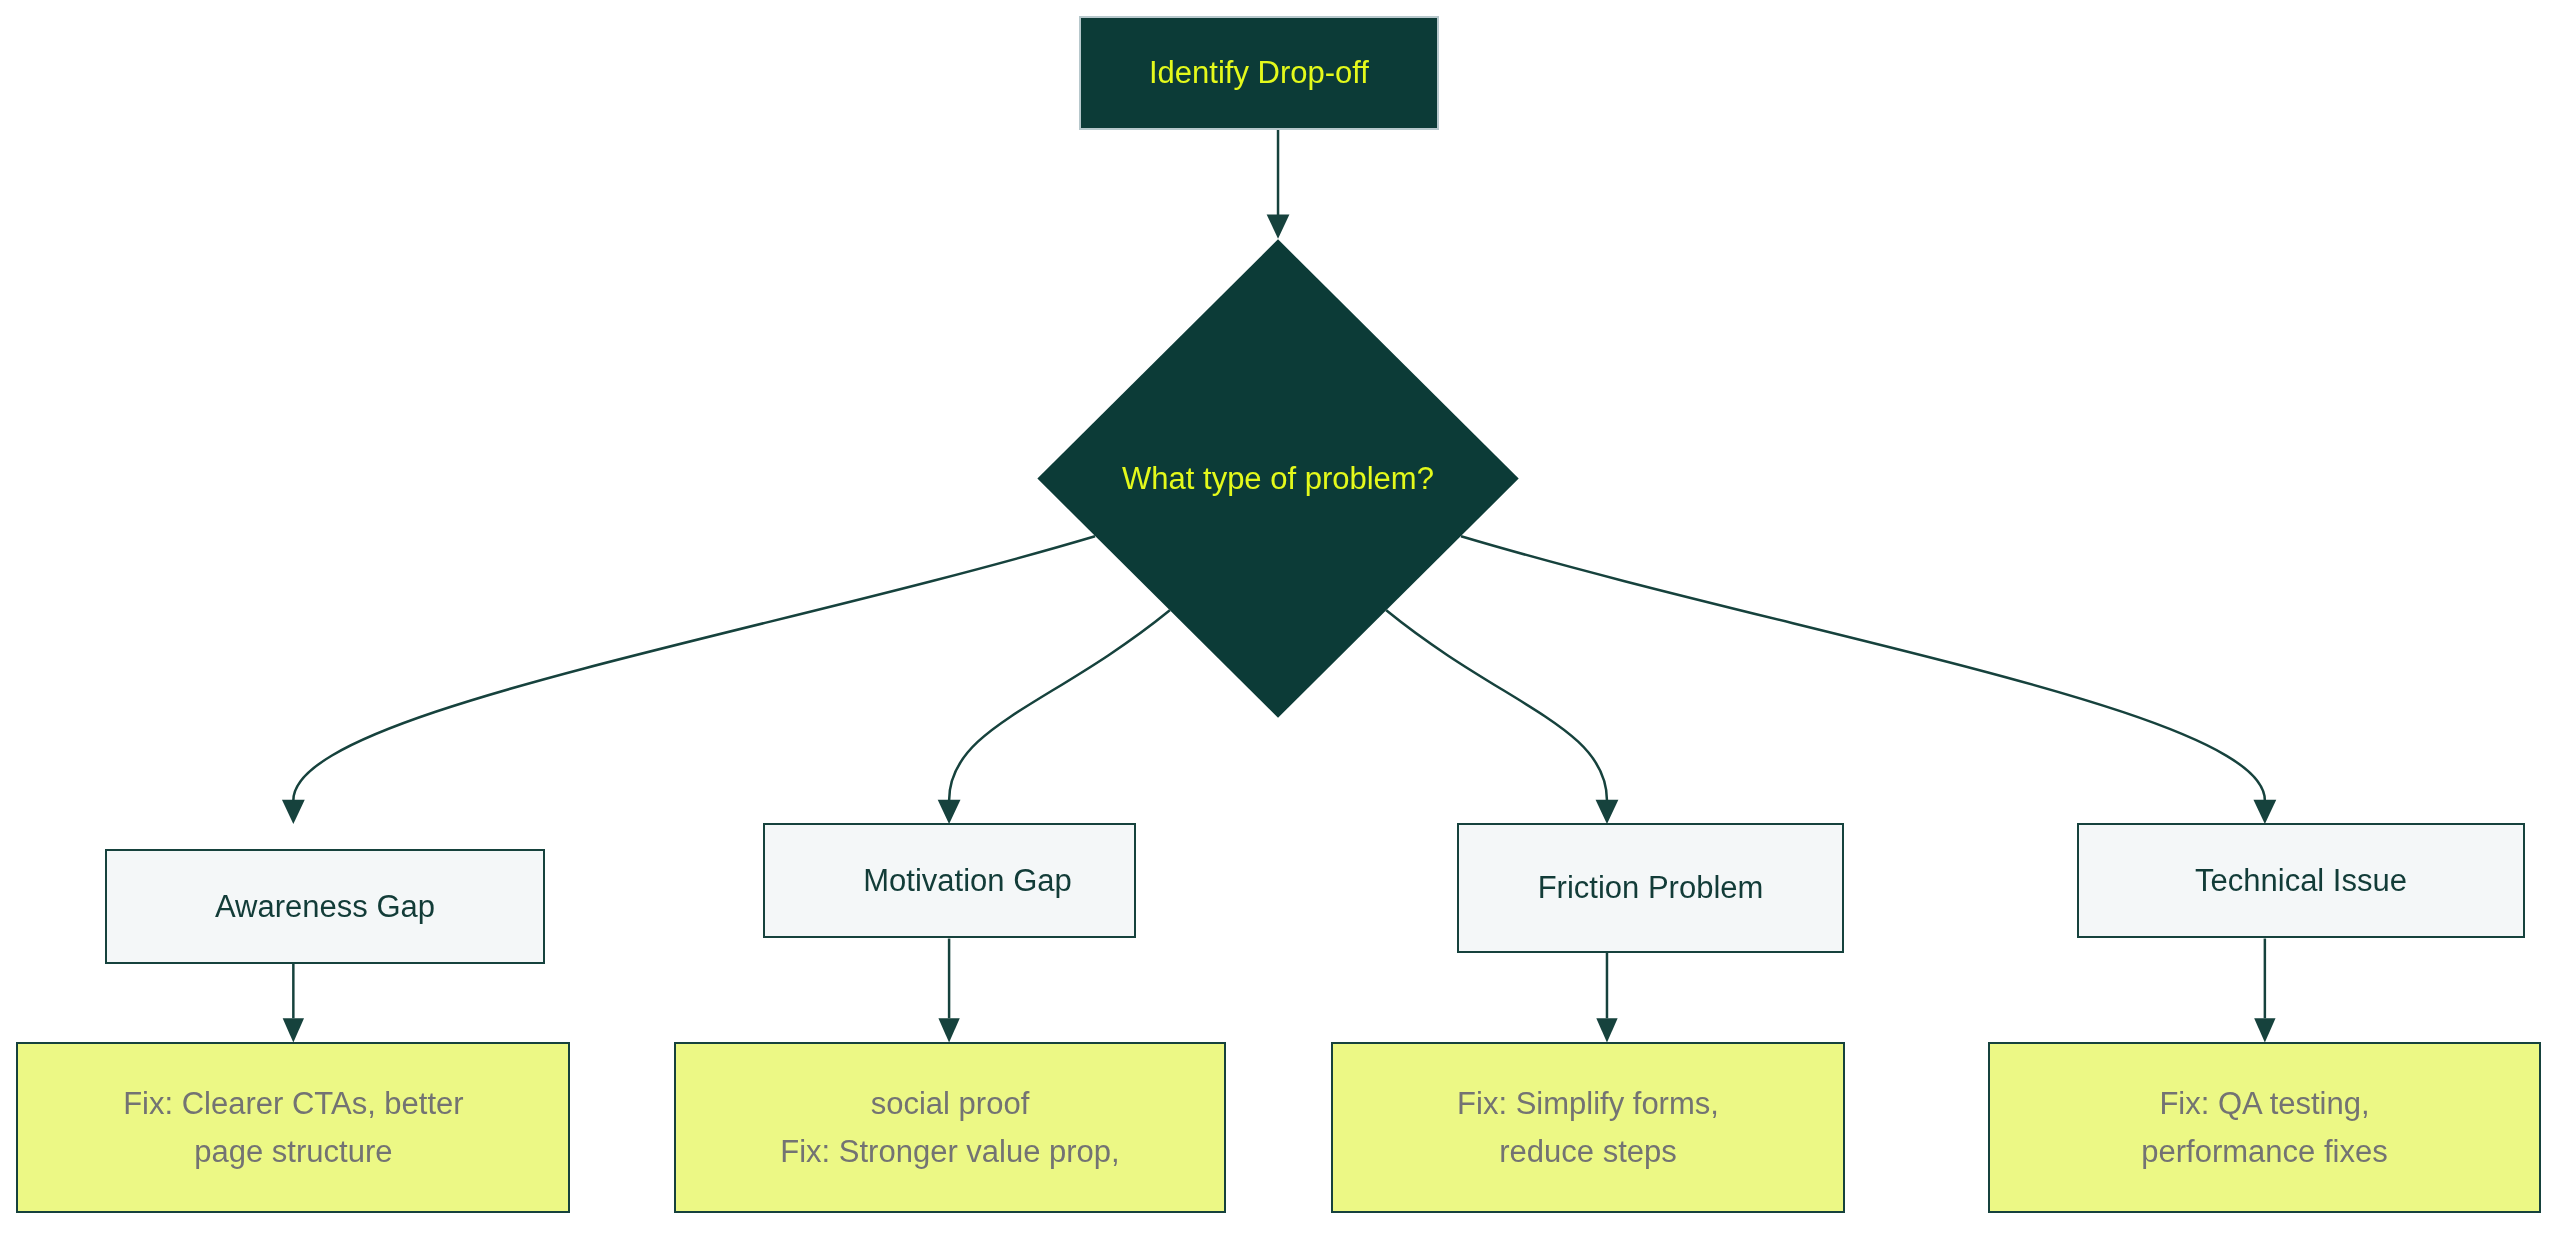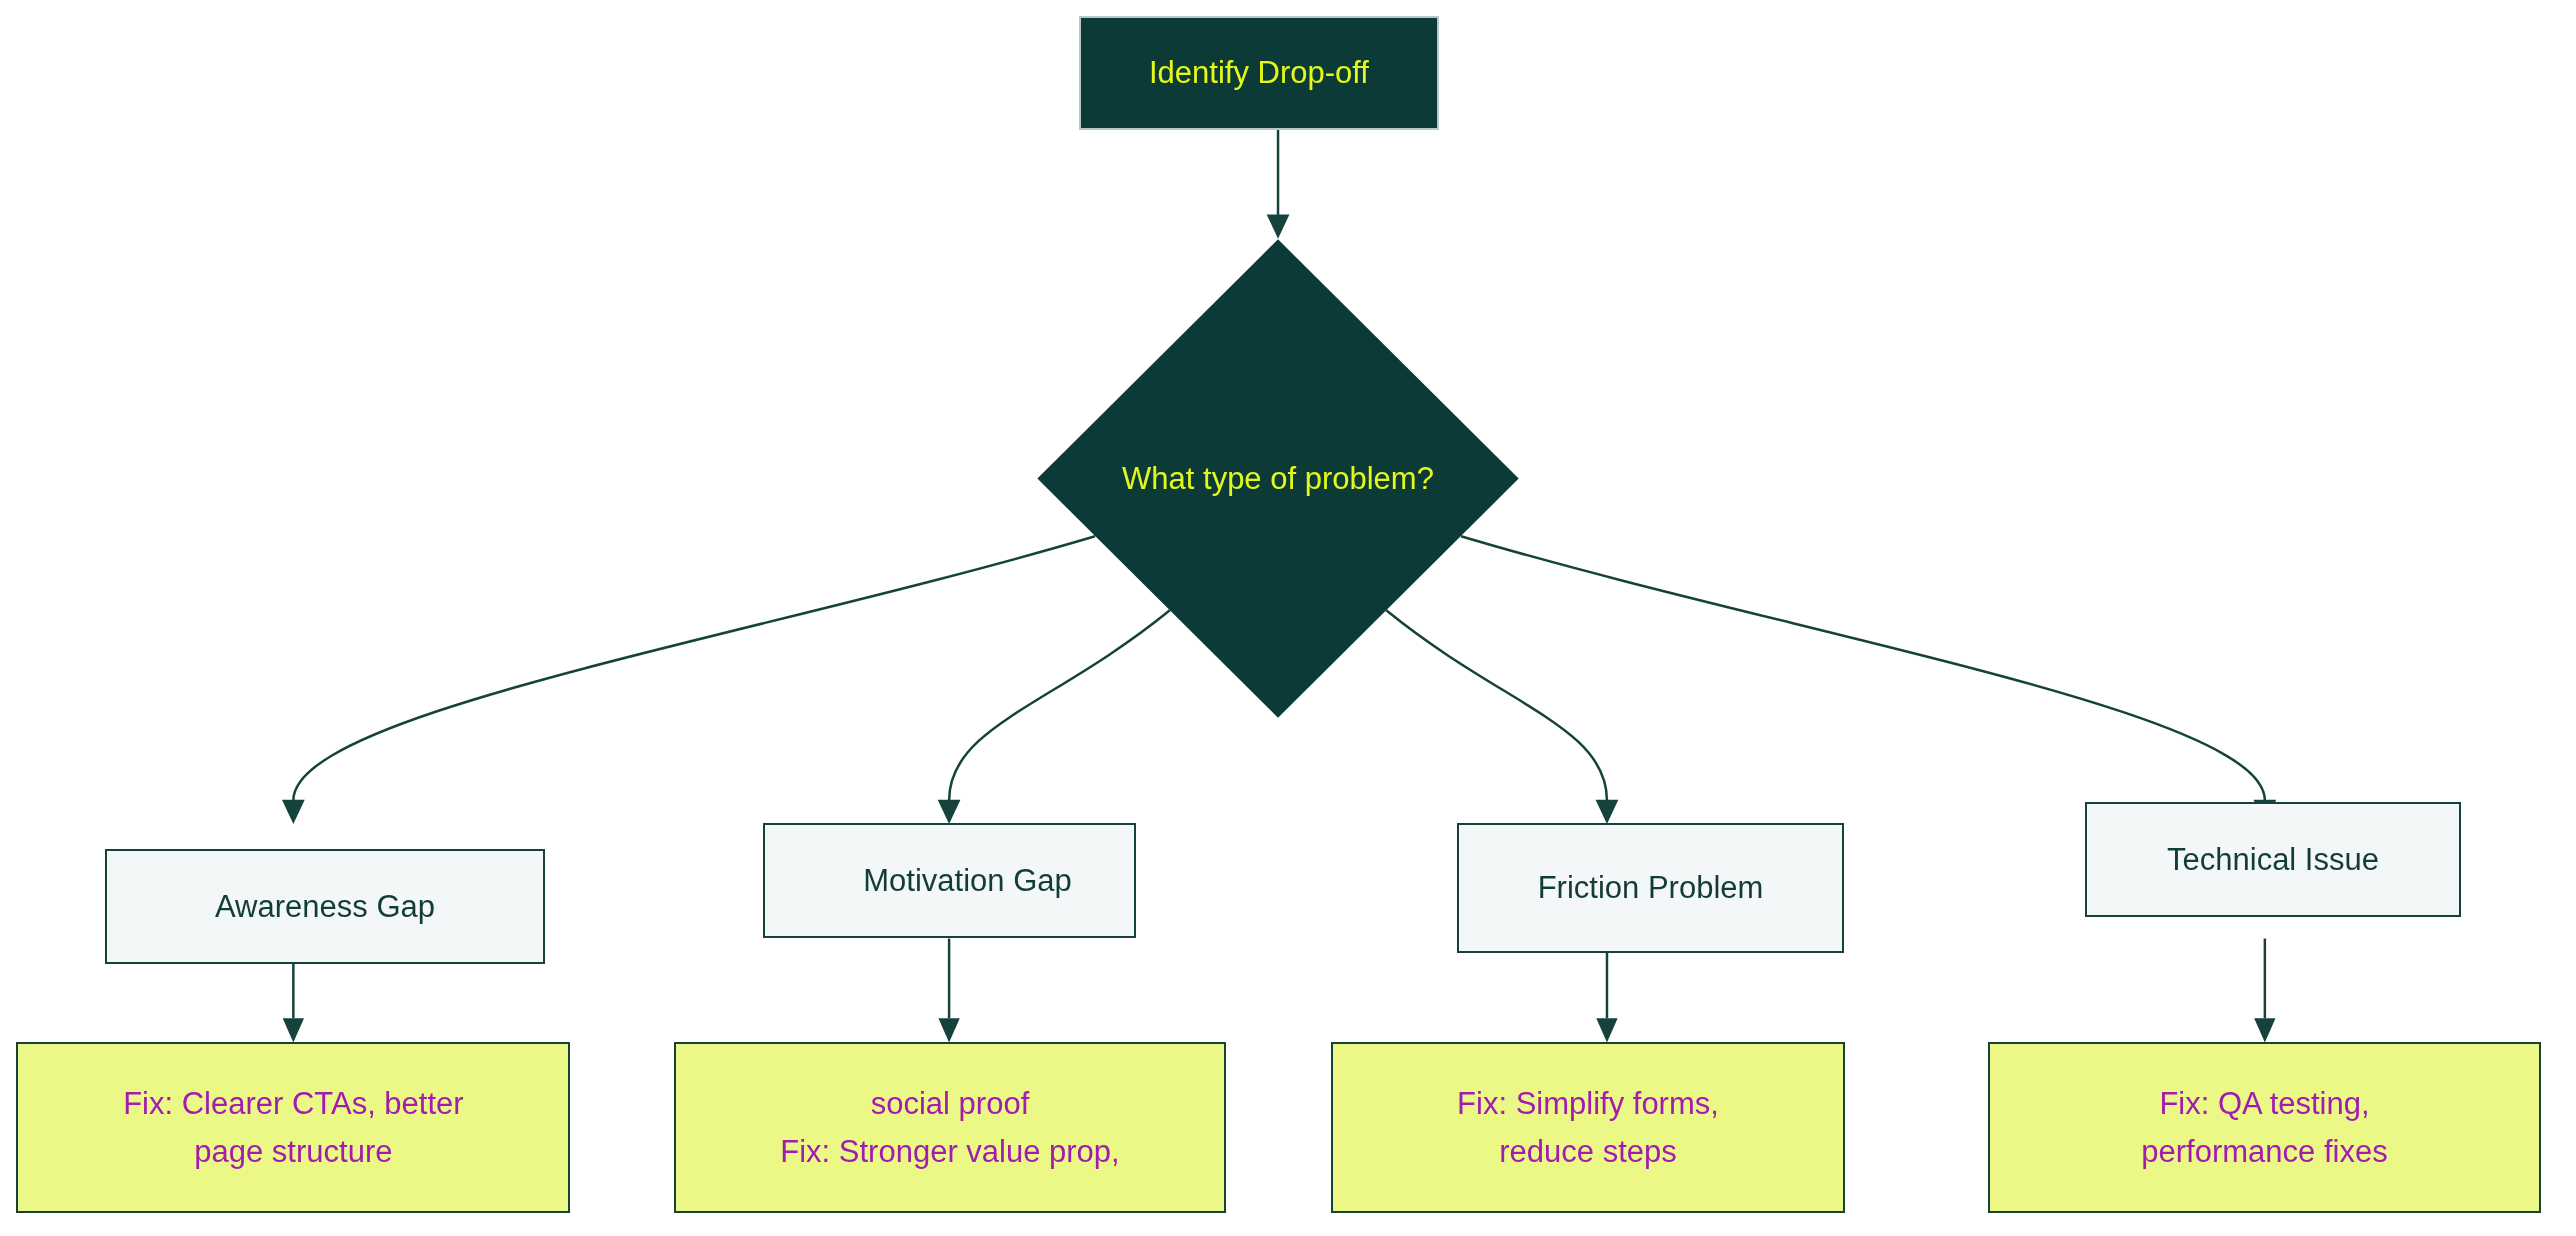--- a/index.html
+++ b/index.html
@@ -36,21 +36,21 @@
     color: #e4f91b;
   }
   .node-category {
     background: #f4f7f8;
     border: 2.8px solid #16423d;
     color: #123c38;
   }
   .node-fix {
     background: #ecf885;
     border: 2.8px solid #16423d;
-    color: #a21caf;
+    color: #737373;
     line-height: 48px;
   }
   .edge-path {
     stroke: #16423d;
     stroke-width: 3.5;
     fill: none;
   }
   .arrowhead { fill: #16423d; stroke: none; }
   .diamond { fill: #0c3b37; stroke: none; }
 </style>
@@ -95,21 +95,21 @@
 
   <div class="node node-category" style="left:105px; top:849px; width:440px; height:115px;">
     <span>Awareness Gap</span>
   </div>
   <div class="node node-category" style="left:763px; top:823px; width:373px; height:115px;padding-left:36px;">
     <span>Motivation Gap</span>
   </div>
   <div class="node node-category" style="left:1457px; top:823px; width:387px; height:130px;">
     <span>Friction Problem</span>
   </div>
-  <div class="node node-category" style="left:2077px; top:802px; width:376px; height:115px;margin-left:8px;">
+  <div class="node node-category" style="left:2077px; top:823px; width:448px; height:115px;">
     <span>Technical Issue</span>
   </div>
 
   <div class="node node-fix" style="left:16.4px; top:1042px; width:554px; height:171px;">
     <div>
       <div>Fix: Clearer CTAs, better</div>
       <div>page structure</div>
     </div>
   </div>
   <div class="node node-fix" style="left:674px; top:1042px; width:552px; height:171px;">

